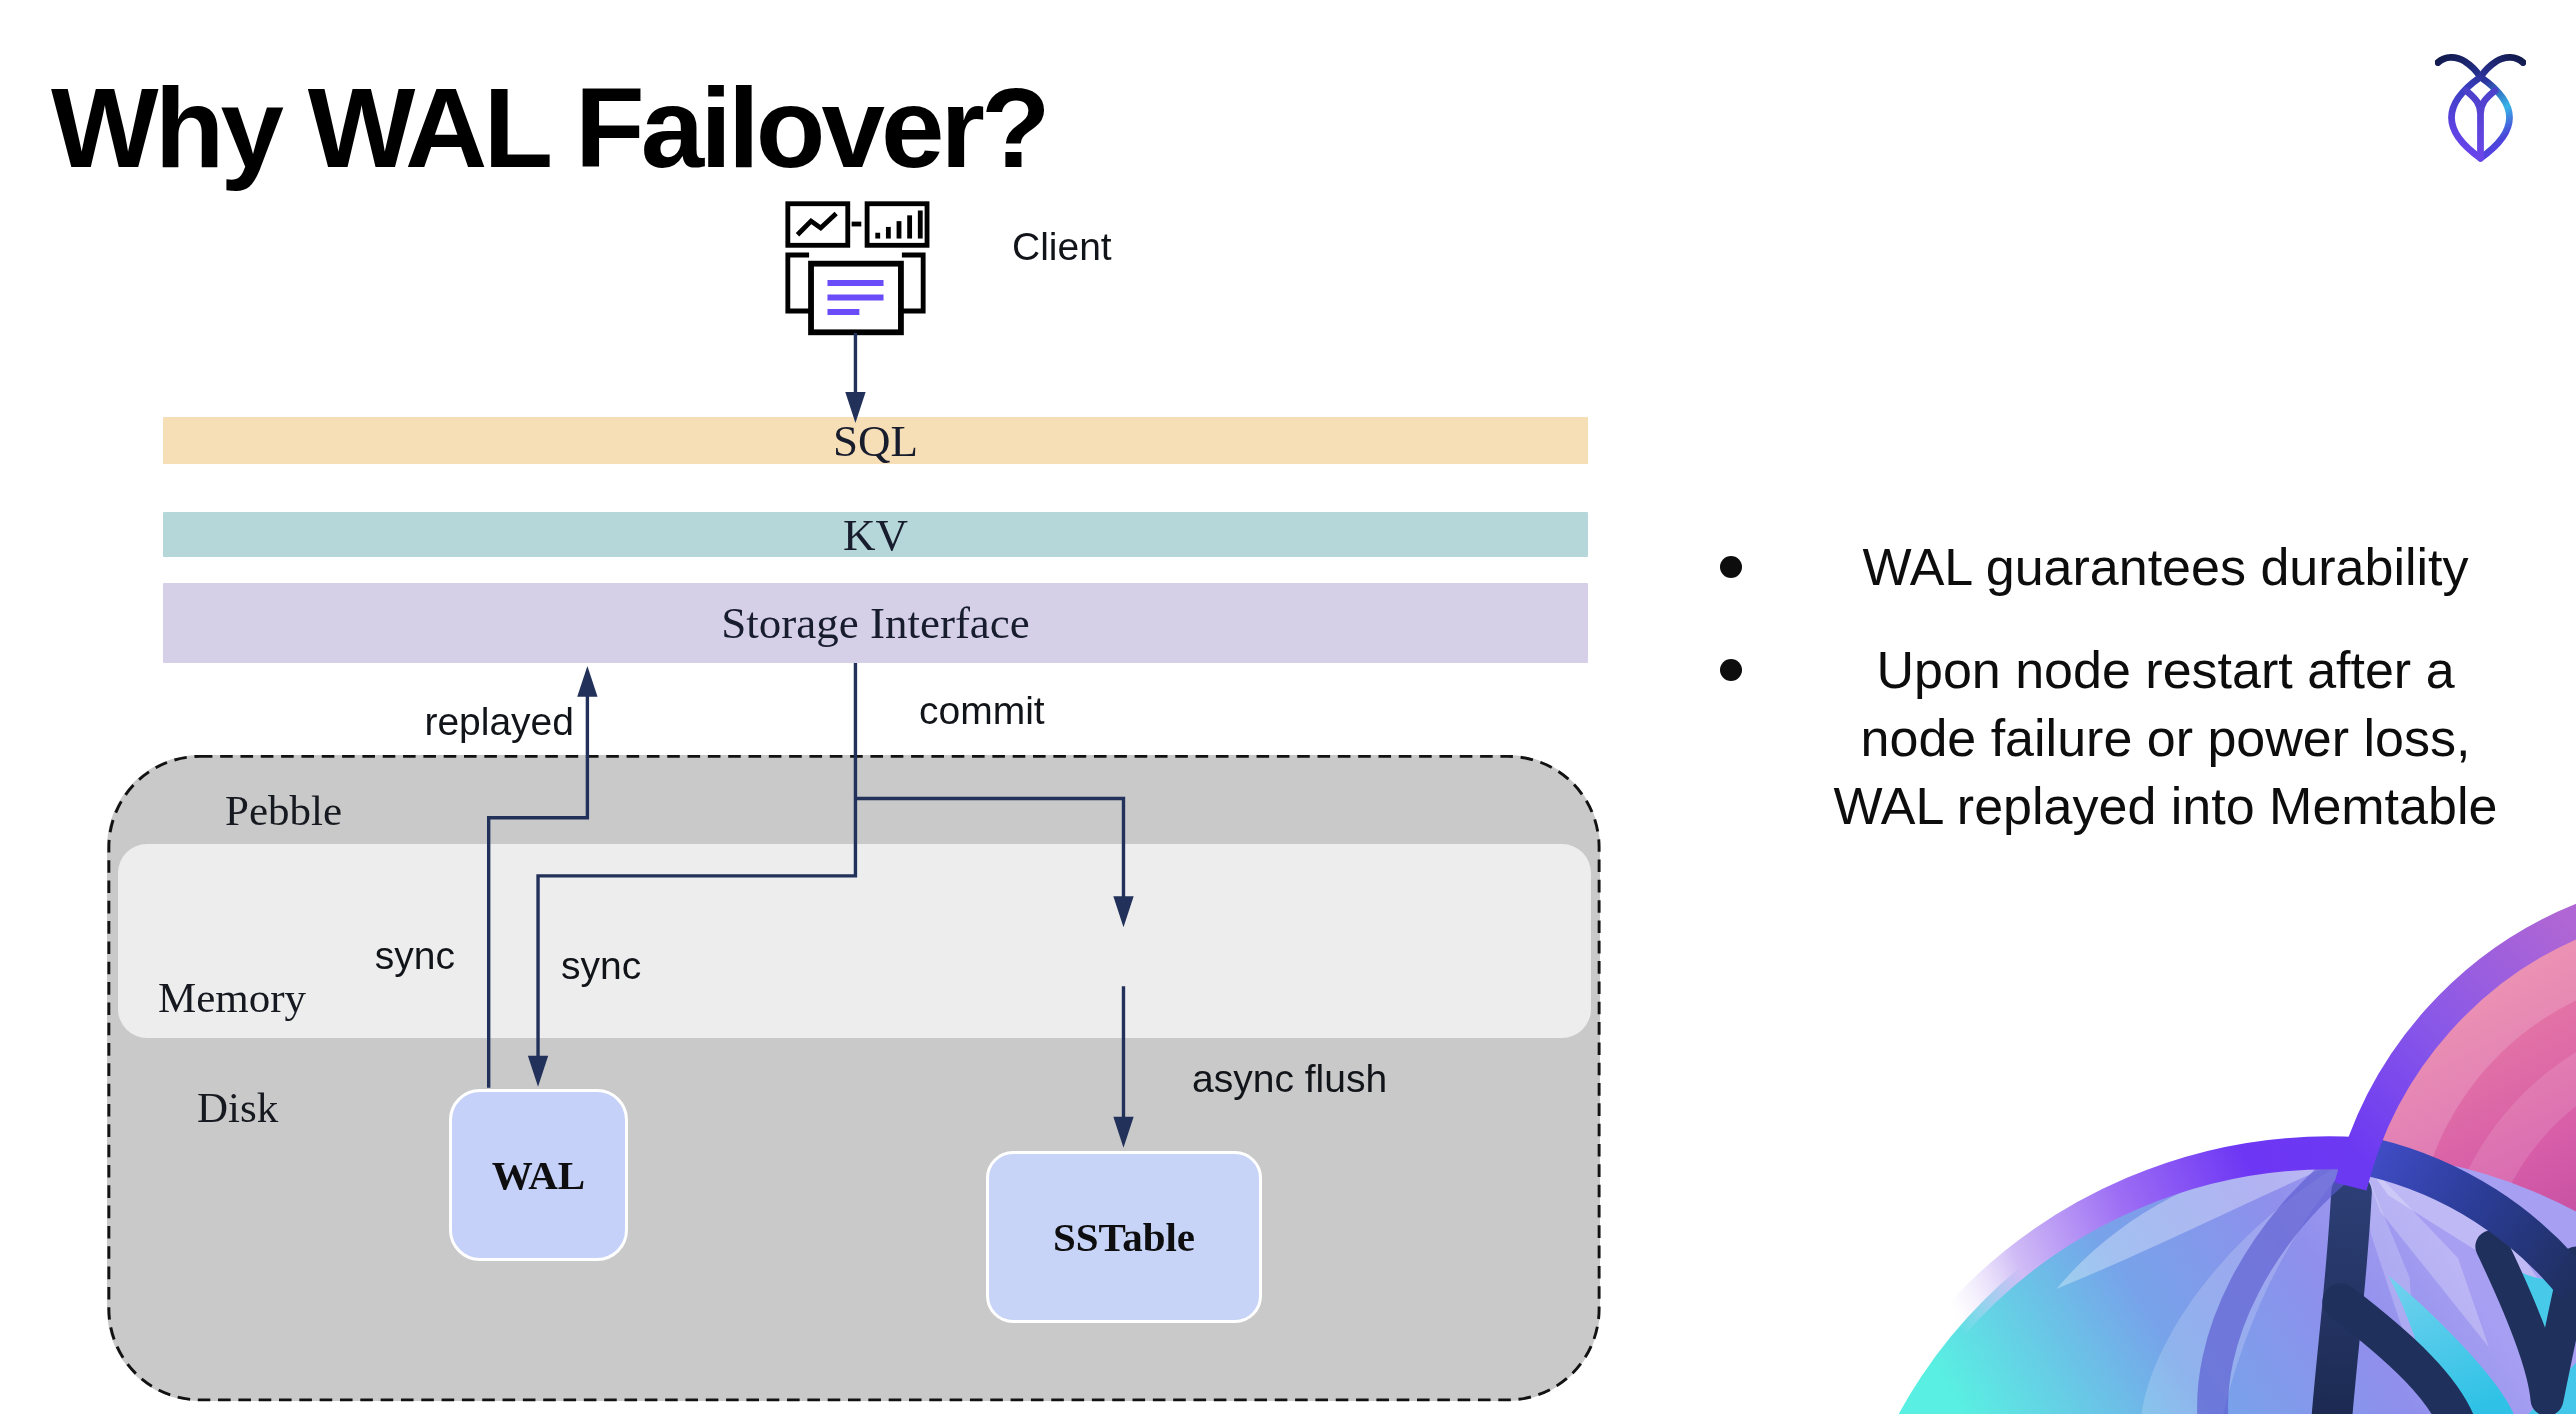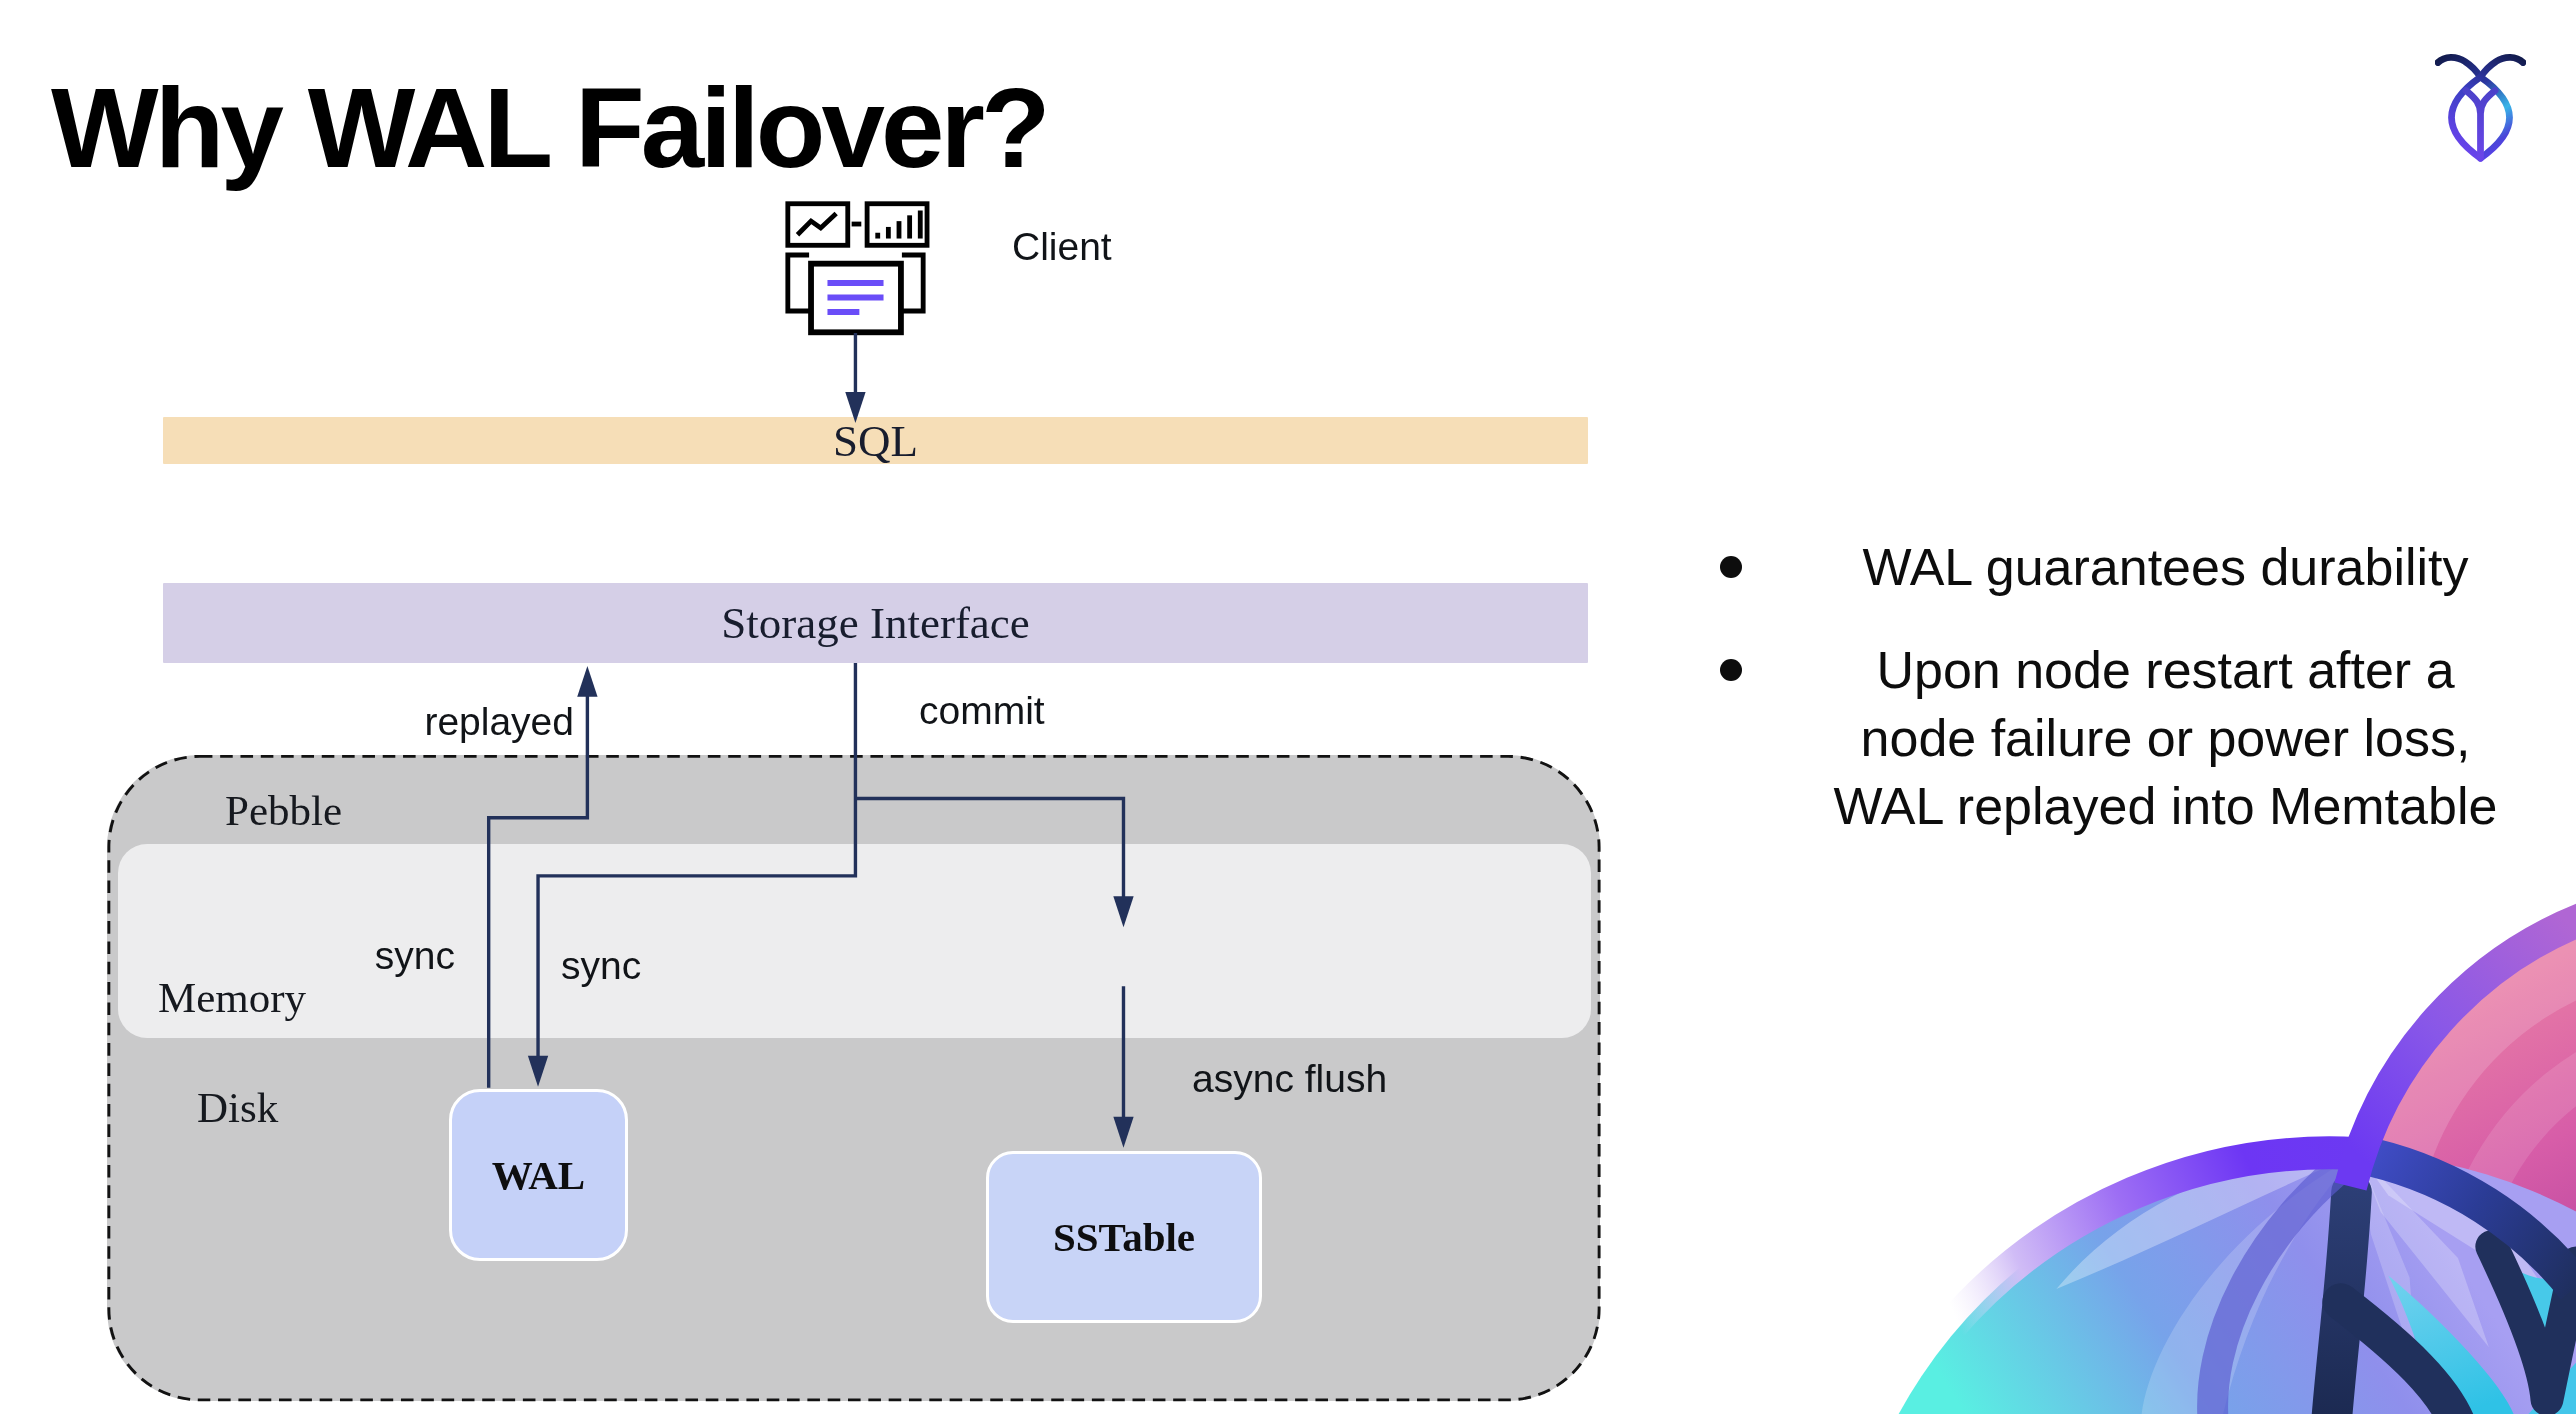--- a/index.html
+++ b/index.html
@@ -100,20 +100,23 @@
         <line x1="49" y1="105" x2="107" y2="105"></line>
         <line x1="49" y1="120" x2="82" y2="120"></line>
       </g>
     </g>
   </svg>
   <div class="abs flowlabel" style="left:1012px;top:225px;">Client</div>
 
   <div class="abs bar bar-sql">
     <span class="lbl">SQL</span>
   </div>
+  <div class="abs bar bar-kv">
+    <span class="lbl">KV</span>
+  </div>
   <div class="abs bar bar-storage">
     <span class="lbl">Storage Interface</span>
   </div>
 
   <div class="abs pebble"></div>
   <div class="abs memband"></div>
   <div class="abs zonelabel" style="left:225px;top:786px;">Pebble</div>
   <div class="abs zonelabel" style="left:158px;top:973px;">Memory</div>
   <div class="abs zonelabel" style="left:197px;top:1083px;">Disk</div>
 

